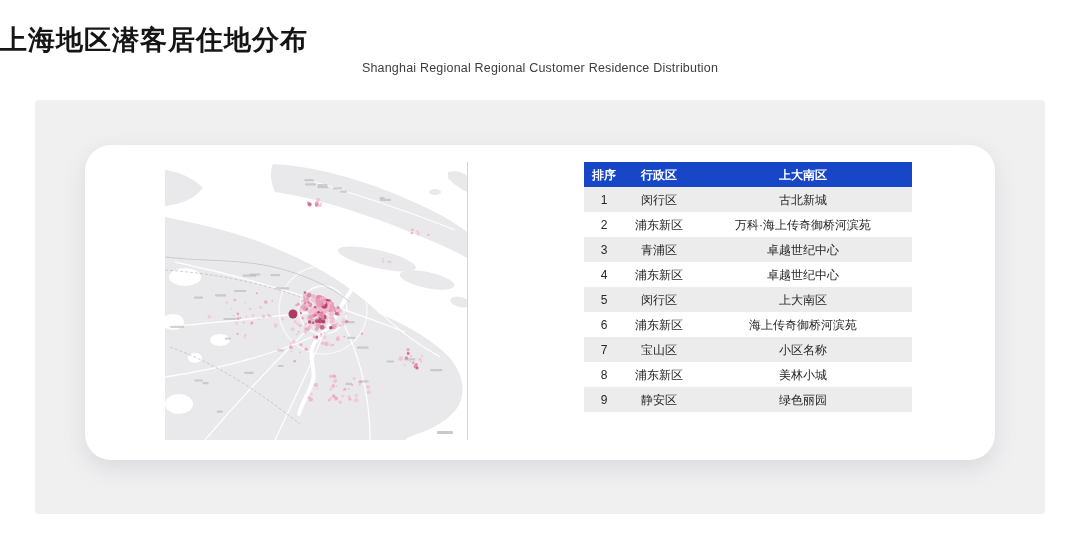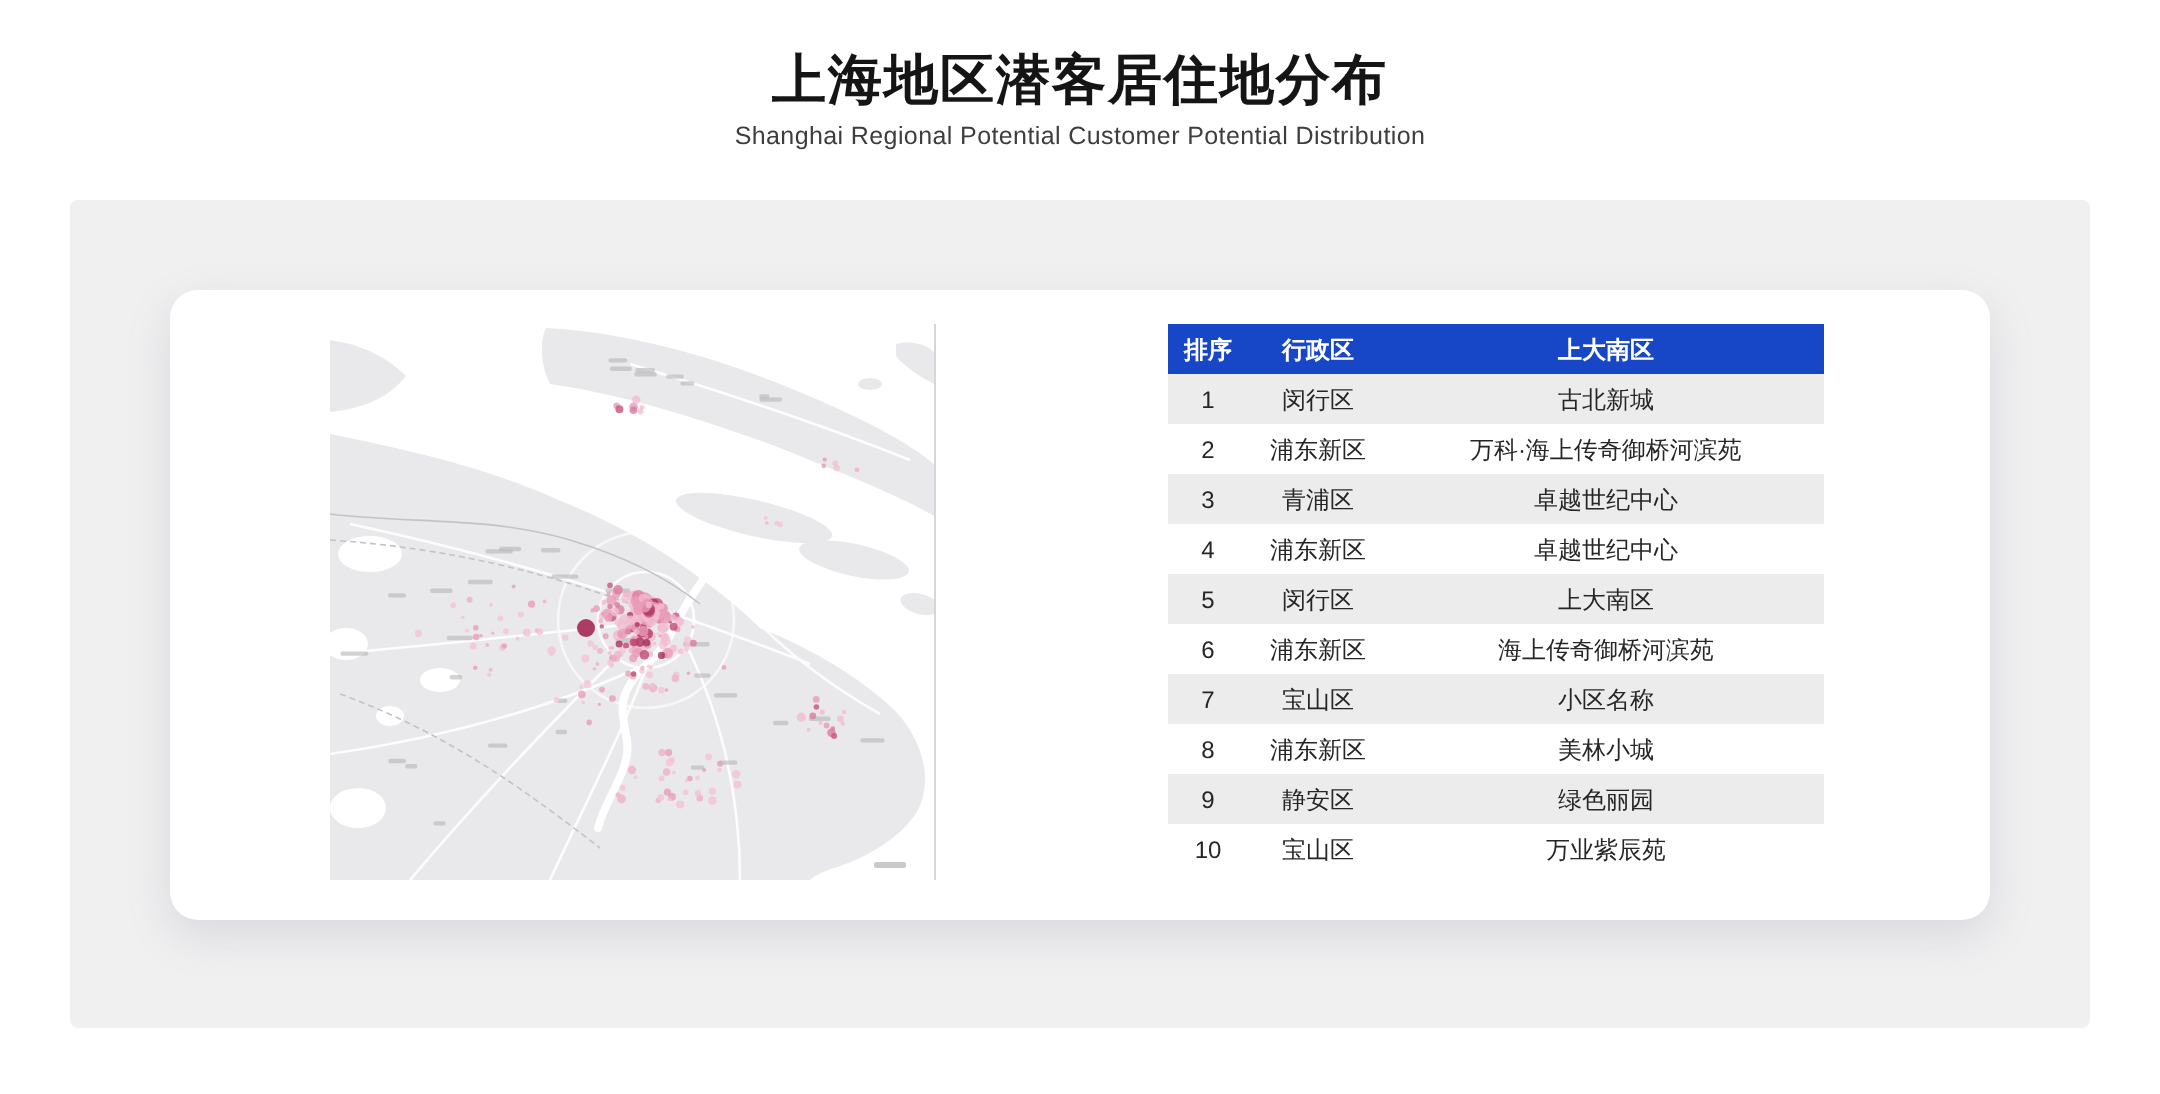--- a/index.html
+++ b/index.html
@@ -1,43 +1,43 @@
 <!DOCTYPE html>
 <html style="--header-bg: #1747c6; --header-fg: #ffffff; --zebra-bg: #ececec; --row-fg: #262626;"><head>
 <meta charset="utf-8">
 <style>
   html,body{margin:0;padding:0;background:#ffffff;}
   body{width:1080px;height:547px;overflow:hidden;font-family:"Liberation Sans","DejaVu Sans",sans-serif;}
   .stage{position:relative;width:1080px;height:547px;background:#ffffff;}
-  .page-title{position:absolute;top:22px;left:0;width:100%;text-align:center;
+  .page-title{position:absolute;top:22px;left:0;width:100%;text-align:left;
     font-size:27px;font-weight:700;color:#151515;letter-spacing:1px;margin:0;}
   .page-subtitle{position:absolute;top:61px;left:0;width:100%;text-align:center;
     font-size:12.5px;color:#3d3d3d;letter-spacing:0.2px;}
   .panel{position:absolute;left:35px;top:100px;width:1010px;height:414px;
     background:#f0f0f1;border-radius:4px;}
   .card{position:absolute;left:50px;top:45px;width:910px;height:315px;background:#ffffff;
-    border-radius:14px;box-shadow:0 8px 22px rgba(130,130,145,0.20);}
+    border-radius:26px;box-shadow:0 8px 22px rgba(130,130,145,0.20);}
   .map{position:absolute;left:80px;top:17px;width:302px;height:278px;
     border-right:1px solid #d6d6d9;}
   .map svg{display:block;width:302px;height:278px;}
   .rank-table{position:absolute;left:499px;top:17px;width:328px;border-collapse:collapse;
     table-layout:fixed;font-size:12px;line-height:1;}
   .rank-table th{height:25px;padding:0;font-weight:700;font-size:12px;
     background:var(--header-bg,#1747c6);color:var(--header-fg,#ffffff);text-align:center;}
   .rank-table td{height:25px;padding:0;text-align:center;color:var(--row-fg,#262626);
     background:#ffffff;}
   .rank-table tr.zebra td{background:var(--zebra-bg,#ececec);}
 </style>
 </head>
 <body>
 
 <div class="stage">
 
   <h1 class="page-title">上海地区潜客居住地分布</h1>
-  <div class="page-subtitle">Shanghai Regional Potential Customer Potential Distribution</div>
+  <div class="page-subtitle">Shanghai Regional Regional Customer Residence Distribution</div>
 
   <div class="panel">
     <div class="card">
 
       <div class="map">
         <svg viewBox="0 0 302 278" xmlns="http://www.w3.org/2000/svg">
 
           <rect x="0" y="0" width="302" height="278" fill="#ffffff"></rect>
 
           <g fill="#e9e9eb">
@@ -529,23 +529,18 @@
             <tr>
               <td>8</td>
               <td>浦东新区</td>
               <td>美林小城</td>
             </tr>
             <tr class="zebra">
               <td>9</td>
               <td>静安区</td>
               <td>绿色丽园</td>
             </tr>
-            <tr>
-              <td>10</td>
-              <td>宝山区</td>
-              <td>万业紫辰苑</td>
-            </tr>
           </tbody>
       </table>
 
     </div>
   </div>
 </div>
 
 </body></html>

